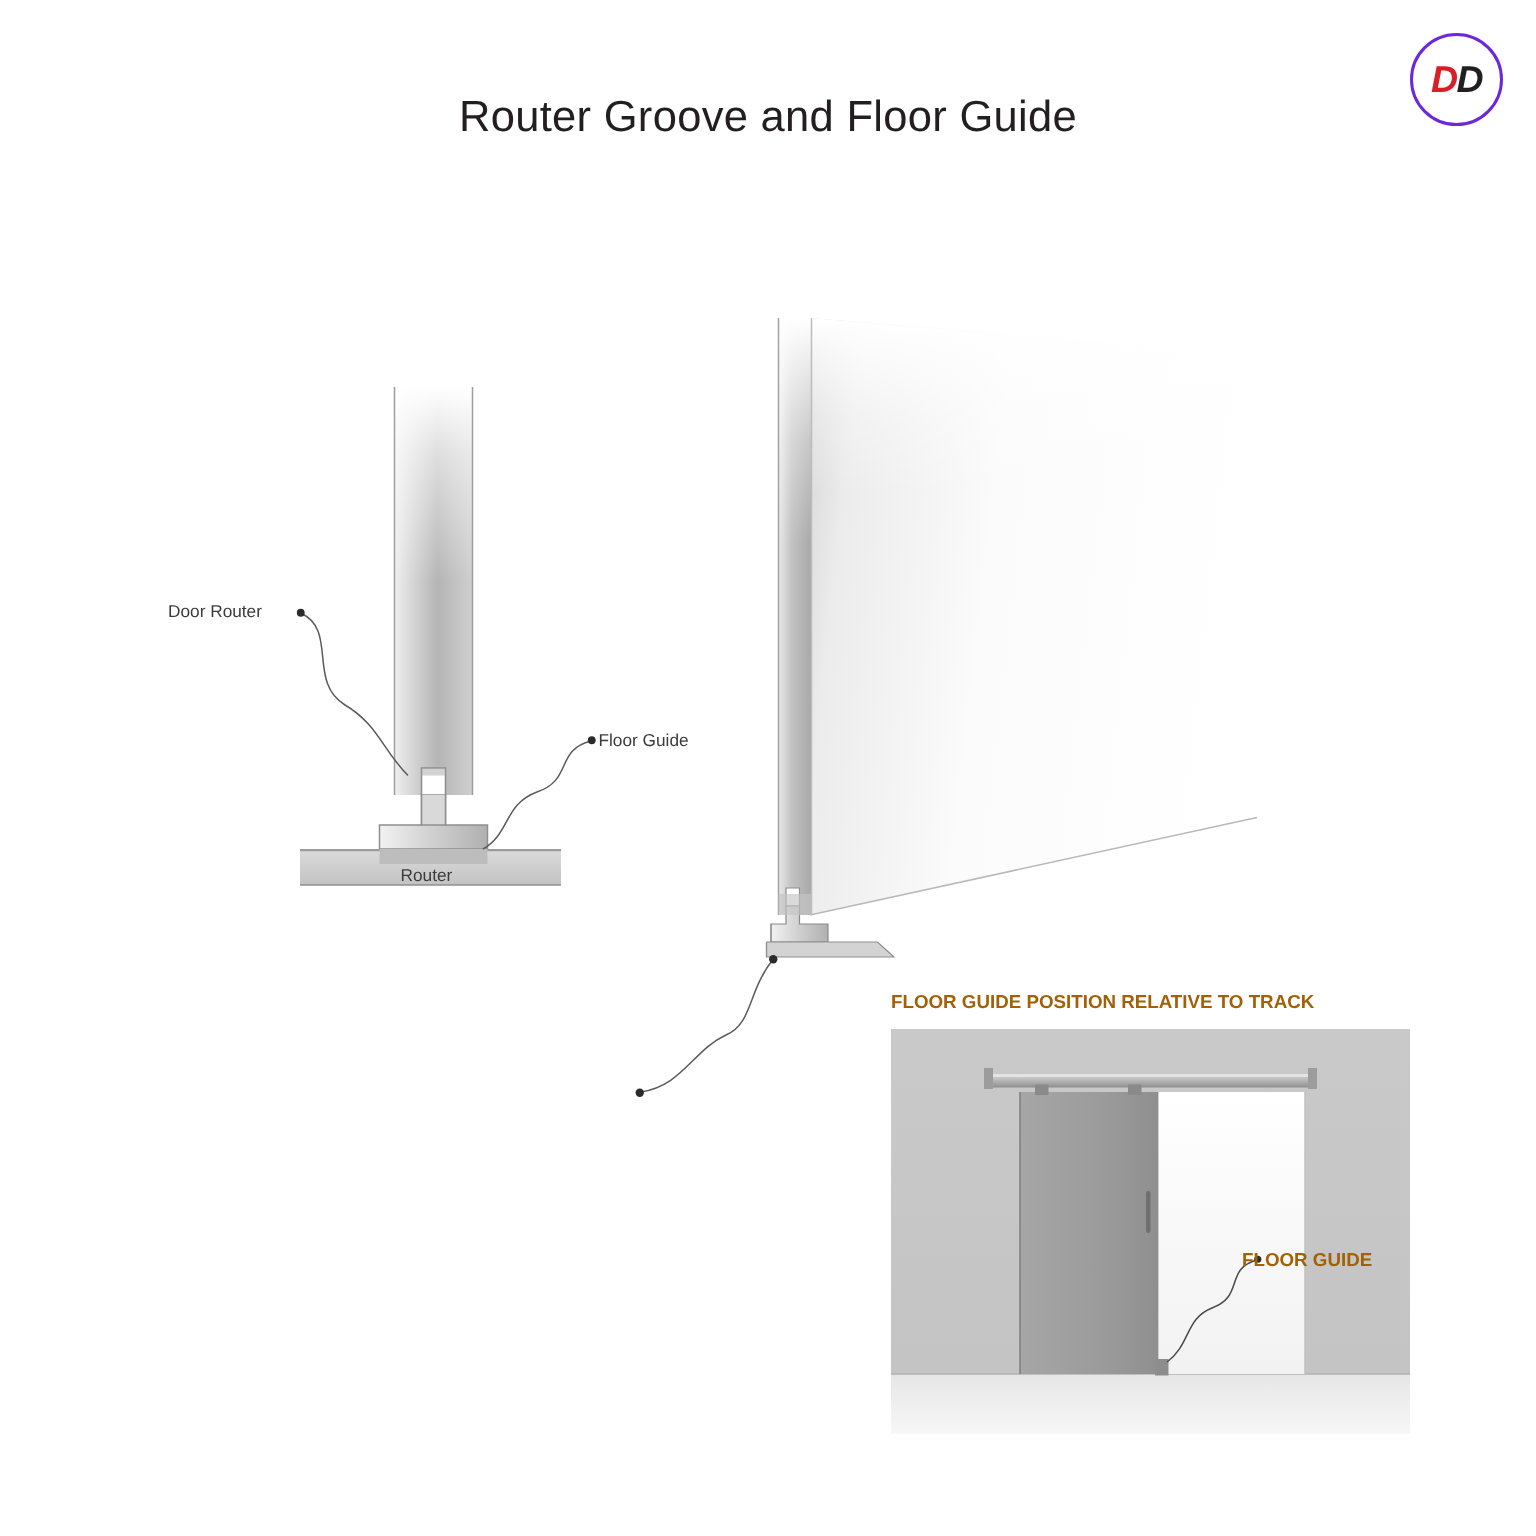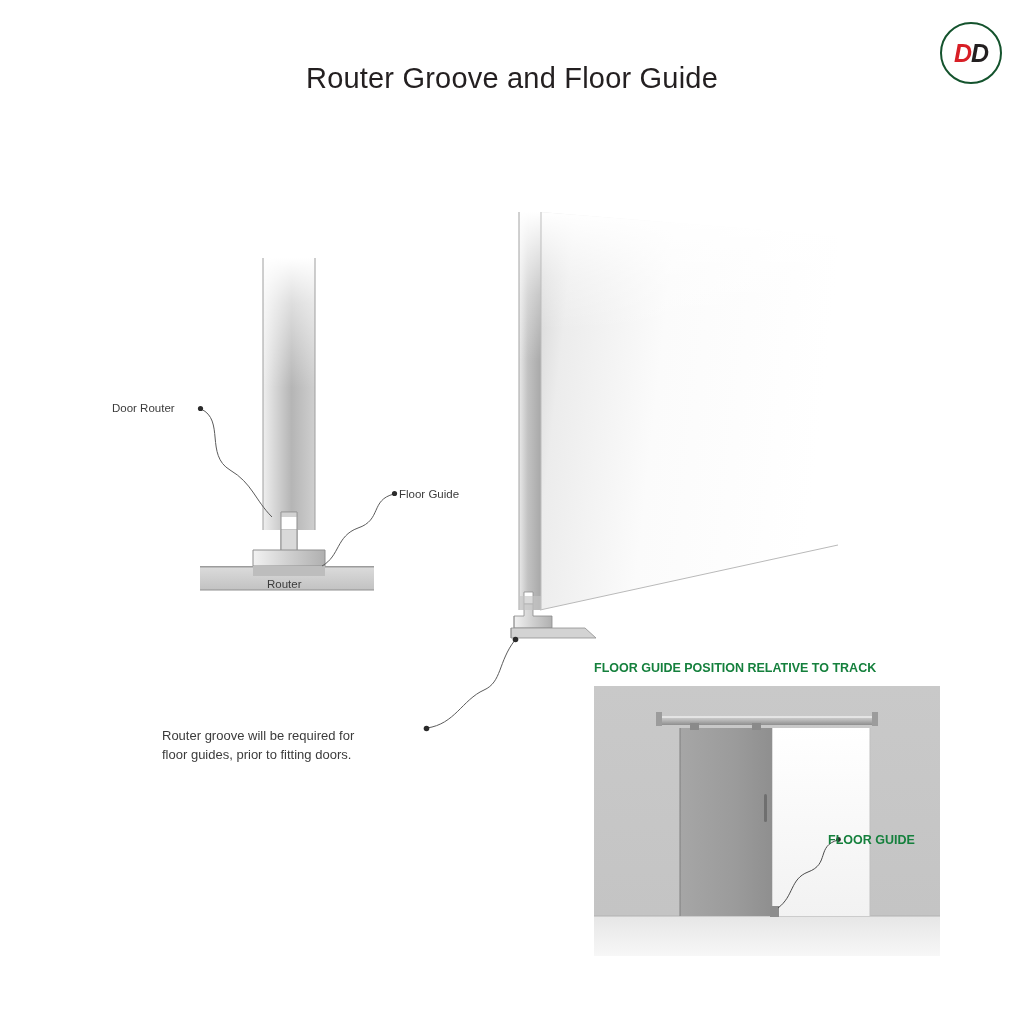--- a/index.html
+++ b/index.html
@@ -22,21 +22,21 @@
   }
 
   
   #logo {
     position: absolute;
     top: 22px;
     right: 22px;
     width: 58px;
     height: 58px;
     border-radius: 50%;
-    border: 2px solid #14532d;
+    border: 2px solid #6d28d9;
     background: #ffffff;
     display: flex;
     align-items: center;
     justify-content: center;
     overflow: hidden;
   }
   #logo .logo-text {
     font-weight: bold;
     font-size: 25px;
     letter-spacing: -1px;
@@ -66,21 +66,21 @@
     color: #3b3b3b;
     white-space: nowrap;
     line-height: 1.35;
   }
   .label.multi { white-space: normal; }
 
   .cap-label {
     position: absolute;
     font-size: 12.5px;
     font-weight: bold;
-    color: #15803d;
+    color: #a16207;
     white-space: nowrap;
   }
 
   
   #art {
     position: absolute;
     inset: 0;
     width: 1024px;
     height: 1024px;
   }
@@ -201,24 +201,20 @@
       <path d="M427,728 C455,724 462,700 484,690 C502,682 498,662 515,640" fill="none" stroke="#5b5b5b" stroke-width="1"></path>
       <circle cx="426.5" cy="728.5" r="2.8" fill="#2b2b2b"></circle>
       <circle cx="515.5" cy="639.5" r="2.8" fill="#2b2b2b"></circle>
     </g>
   </svg>
 
   <div class="label" style="left:112px; top:401px;">Door Router</div>
   <div class="label" style="left:399px; top:487px;">Floor Guide</div>
   <div class="label" style="left:267px; top:577px;">Router</div>
 
-  <div class="label multi" style="left:162px; top:727px; width:270px; font-size:13px; line-height:1.45;">
-    <span>Router groove will be required for</span><br>
-    <span>floor guides, prior to fitting doors.</span>
-  </div>
 
   <div id="inset">
     <svg viewBox="0 0 346 288" width="346" height="288">
       <defs>
         <linearGradient id="gWall" x1="0" y1="0" x2="0" y2="1">
           <stop offset="0%" stop-color="#c9c9c9"></stop>
           <stop offset="100%" stop-color="#c4c4c4"></stop>
         </linearGradient>
         <linearGradient id="gInsetDoor" x1="0" y1="0" x2="1" y2="0">
           <stop offset="0%" stop-color="#a6a6a6"></stop>

